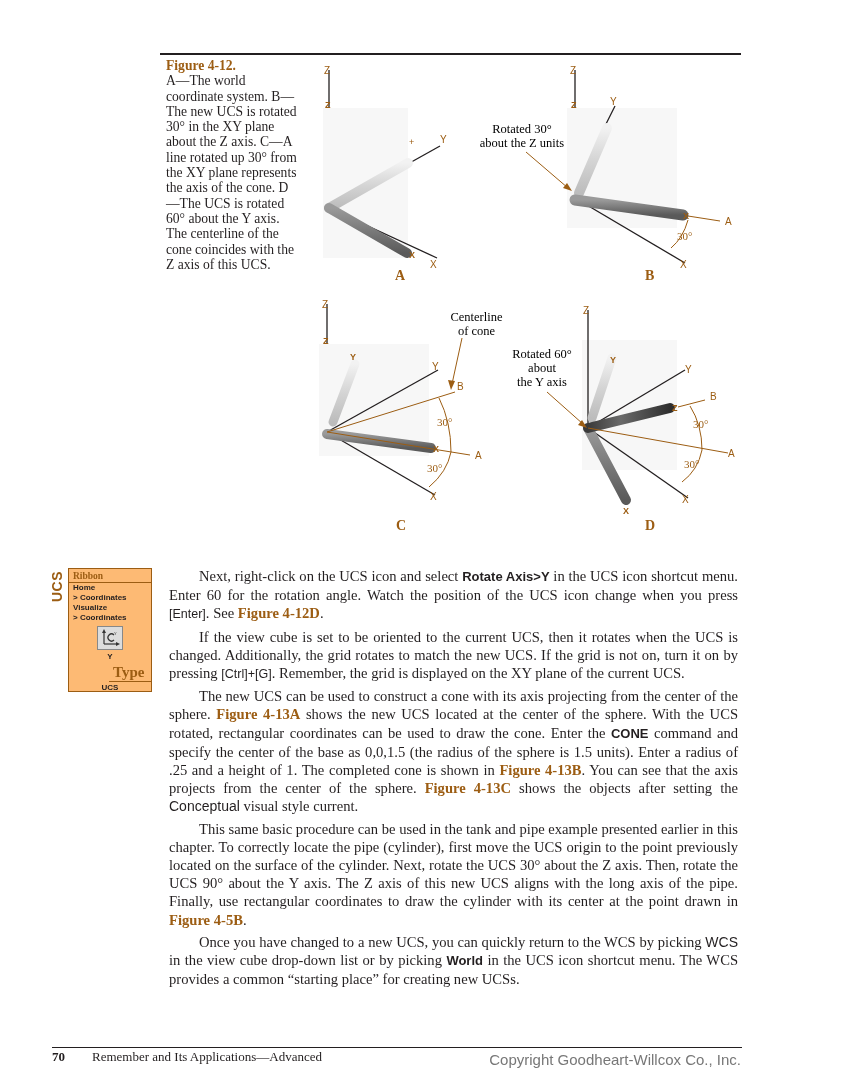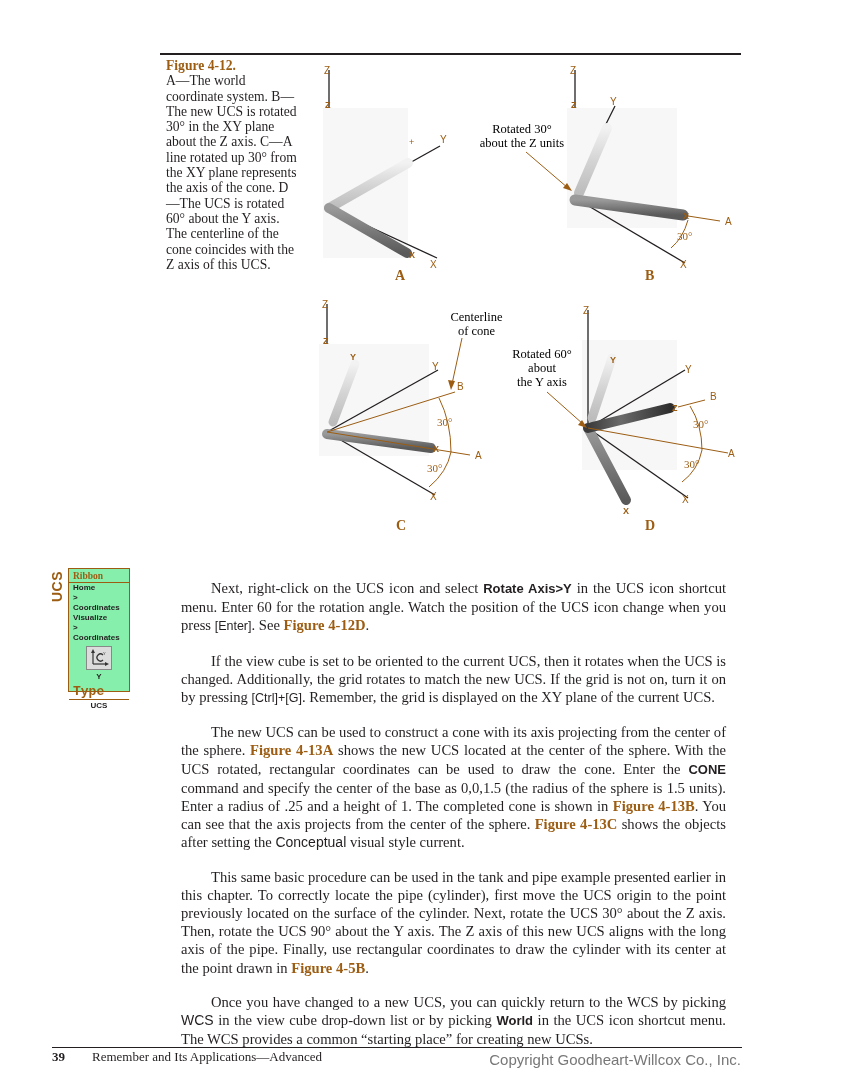--- a/index.html
+++ b/index.html
@@ -6,40 +6,40 @@
   body { width:849px; height:1087px; position:relative; overflow:hidden;
          font-family:"Liberation Serif","DejaVu Serif",serif; color:#231f20; }
   .top-rule { position:absolute; left:160px; top:53px; width:581px; height:2px; background:#231f20; }
   .caption { position:absolute; left:166px; top:58px; width:135px; font-size:13.6px; line-height:15.3px; }
   .caption .fig-title { color:#9c5d13; font-weight:bold; display:block; }
   .figure { position:absolute; }
   .figure svg { display:block; }
   .panel-letter { position:absolute; color:#9c5d13; font-weight:bold; font-size:14px; font-family:"Liberation Serif",serif; }
   .callout { position:absolute; color:#000000; font-size:12.5px; line-height:14px; text-align:center; font-family:"Liberation Serif",serif; }
 
-  .sidebar-box { position:absolute; left:68px; top:568px; width:62px; height:124px;
-                 background:#86efac; border:1px solid #9c5d13; box-sizing:border-box;
+  .sidebar-box { position:absolute; left:68px; top:568px; width:84px; height:124px;
+                 background:#fdba74; border:1px solid #9c5d13; box-sizing:border-box;
                  font-family:"Liberation Sans","DejaVu Sans",sans-serif; }
   .sb-side { position:absolute; left:49px; top:566px; width:16px; height:40px;
              color:#9c5d13; font-family:"Liberation Sans",sans-serif; font-weight:bold; font-size:14px;
              writing-mode:vertical-rl; transform:rotate(180deg); text-align:center; letter-spacing:0.5px; }
   .sb-head { color:#9c5d13; font-family:"Liberation Serif",serif; font-weight:bold; font-size:9.5px;
              padding:2px 4px 1px 4px; border-bottom:1.5px solid #9c5d13; }
   .sb-item { font-size:8px; font-weight:bold; padding:0 4px; line-height:10px; color:#231f20; }
   .sb-item.indent { }
   .sb-icon { margin:3px auto 1px auto; width:26px; height:24px; background:#dcdcdc; border:1px solid #888;
              box-sizing:border-box; display:flex; align-items:center; justify-content:center; }
   .sb-y { text-align:center; font-size:8px; font-weight:bold; line-height:12px; }
-  .sb-type { color:#9c5d13; font-family:Liberation Mono, monospace; font-weight:bold; font-size:13px;
-             padding:0 4px; border-bottom:1.5px solid #9c5d13; margin-top:1px; }
+  .sb-type { color:#9c5d13; font-family:Liberation Serif, serif; font-weight:bold; font-size:15px;
+             padding:0 4px; border-bottom:1.5px solid #9c5d13; margin-top:1px;margin-left:40px; }
   .sb-cmd { text-align:center; font-size:8px; font-weight:bold; line-height:11px; }
 
   .body-text { position:absolute; left:165px; top:563px; width:577px; font-size:14.6px; line-height:18.2px;
                text-align:justify; }
-  .body-text p { margin:16px; text-indent:30px; }
+  .body-text p { margin:4px; text-indent:30px; }
   .body-text .xref { color:#9c5d13; font-weight:bold; }
   .body-text .cmd { font-family:"Liberation Sans",sans-serif; font-weight:bold; font-size:13px; }
   .body-text .key { font-family:"Liberation Sans",sans-serif; font-size:12.5px; }
   .body-text .ui { font-family:"Liberation Sans",sans-serif; font-size:14px; }
 
   .footer-rule { position:absolute; left:52px; top:1047px; width:690px; height:1px; background:#231f20; }
   .footer-page { position:absolute; left:52px; top:1049px; font-size:13px; font-weight:bold; }
   .footer-book { position:absolute; left:92px; top:1049px; font-size:13px; }
   .footer-copy { position:absolute; right:108px; top:1051px; font-size:15px; color:#777;
                  font-family:"Liberation Sans",sans-serif; }
@@ -218,15 +218,15 @@
 
 <div class="body-text">
   <p><span>Next, right-click on the UCS icon and select </span><span class="cmd">Rotate Axis&gt;Y</span><span> in the UCS icon shortcut menu. Enter 60 for the rotation angle. Watch the position of the UCS icon change when you press </span><span class="key">[Enter]</span><span>. See </span><span class="xref">Figure 4-12D</span><span>.</span></p>
   <p><span>If the view cube is set to be oriented to the current UCS, then it rotates when the UCS is changed. Additionally, the grid rotates to match the new UCS. If the grid is not on, turn it on by pressing </span><span class="key">[Ctrl]+[G]</span><span>. Remember, the grid is displayed on the XY plane of the current UCS.</span></p>
   <p><span>The new UCS can be used to construct a cone with its axis projecting from the center of the sphere. </span><span class="xref">Figure 4-13A</span><span> shows the new UCS located at the center of the sphere. With the UCS rotated, rectangular coordinates can be used to draw the cone. Enter the </span><span class="cmd">CONE</span><span> command and specify the center of the base as 0,0,1.5 (the radius of the sphere is 1.5 units). Enter a radius of .25 and a height of 1. The completed cone is shown in </span><span class="xref">Figure 4-13B</span><span>. You can see that the axis projects from the center of the sphere. </span><span class="xref">Figure 4-13C</span><span> shows the objects after setting the </span><span class="ui">Conceptual</span><span> visual style current.</span></p>
   <p><span>This same basic procedure can be used in the tank and pipe example presented earlier in this chapter. To correctly locate the pipe (cylinder), first move the UCS origin to the point previously located on the surface of the cylinder. Next, rotate the UCS 30° about the Z axis. Then, rotate the UCS 90° about the Y axis. The Z axis of this new UCS aligns with the long axis of the pipe. Finally, use rectangular coordinates to draw the cylinder with its center at the point drawn in </span><span class="xref">Figure 4-5B</span><span>.</span></p>
   <p><span>Once you have changed to a new UCS, you can quickly return to the WCS by picking </span><span class="ui">WCS</span><span> in the view cube drop-down list or by picking </span><span class="cmd">World</span><span> in the UCS icon shortcut menu. The WCS provides a common “starting place” for creating new UCSs.</span></p>
 </div>
 
 <div class="footer-rule"></div>
-<div class="footer-page">39</div>
+<div class="footer-page">70</div>
 <div class="footer-book">Remember and Its Applications—Advanced</div>
 <div class="footer-copy">Copyright Goodheart-Willcox Co., Inc.</div>
 
 </body></html>

